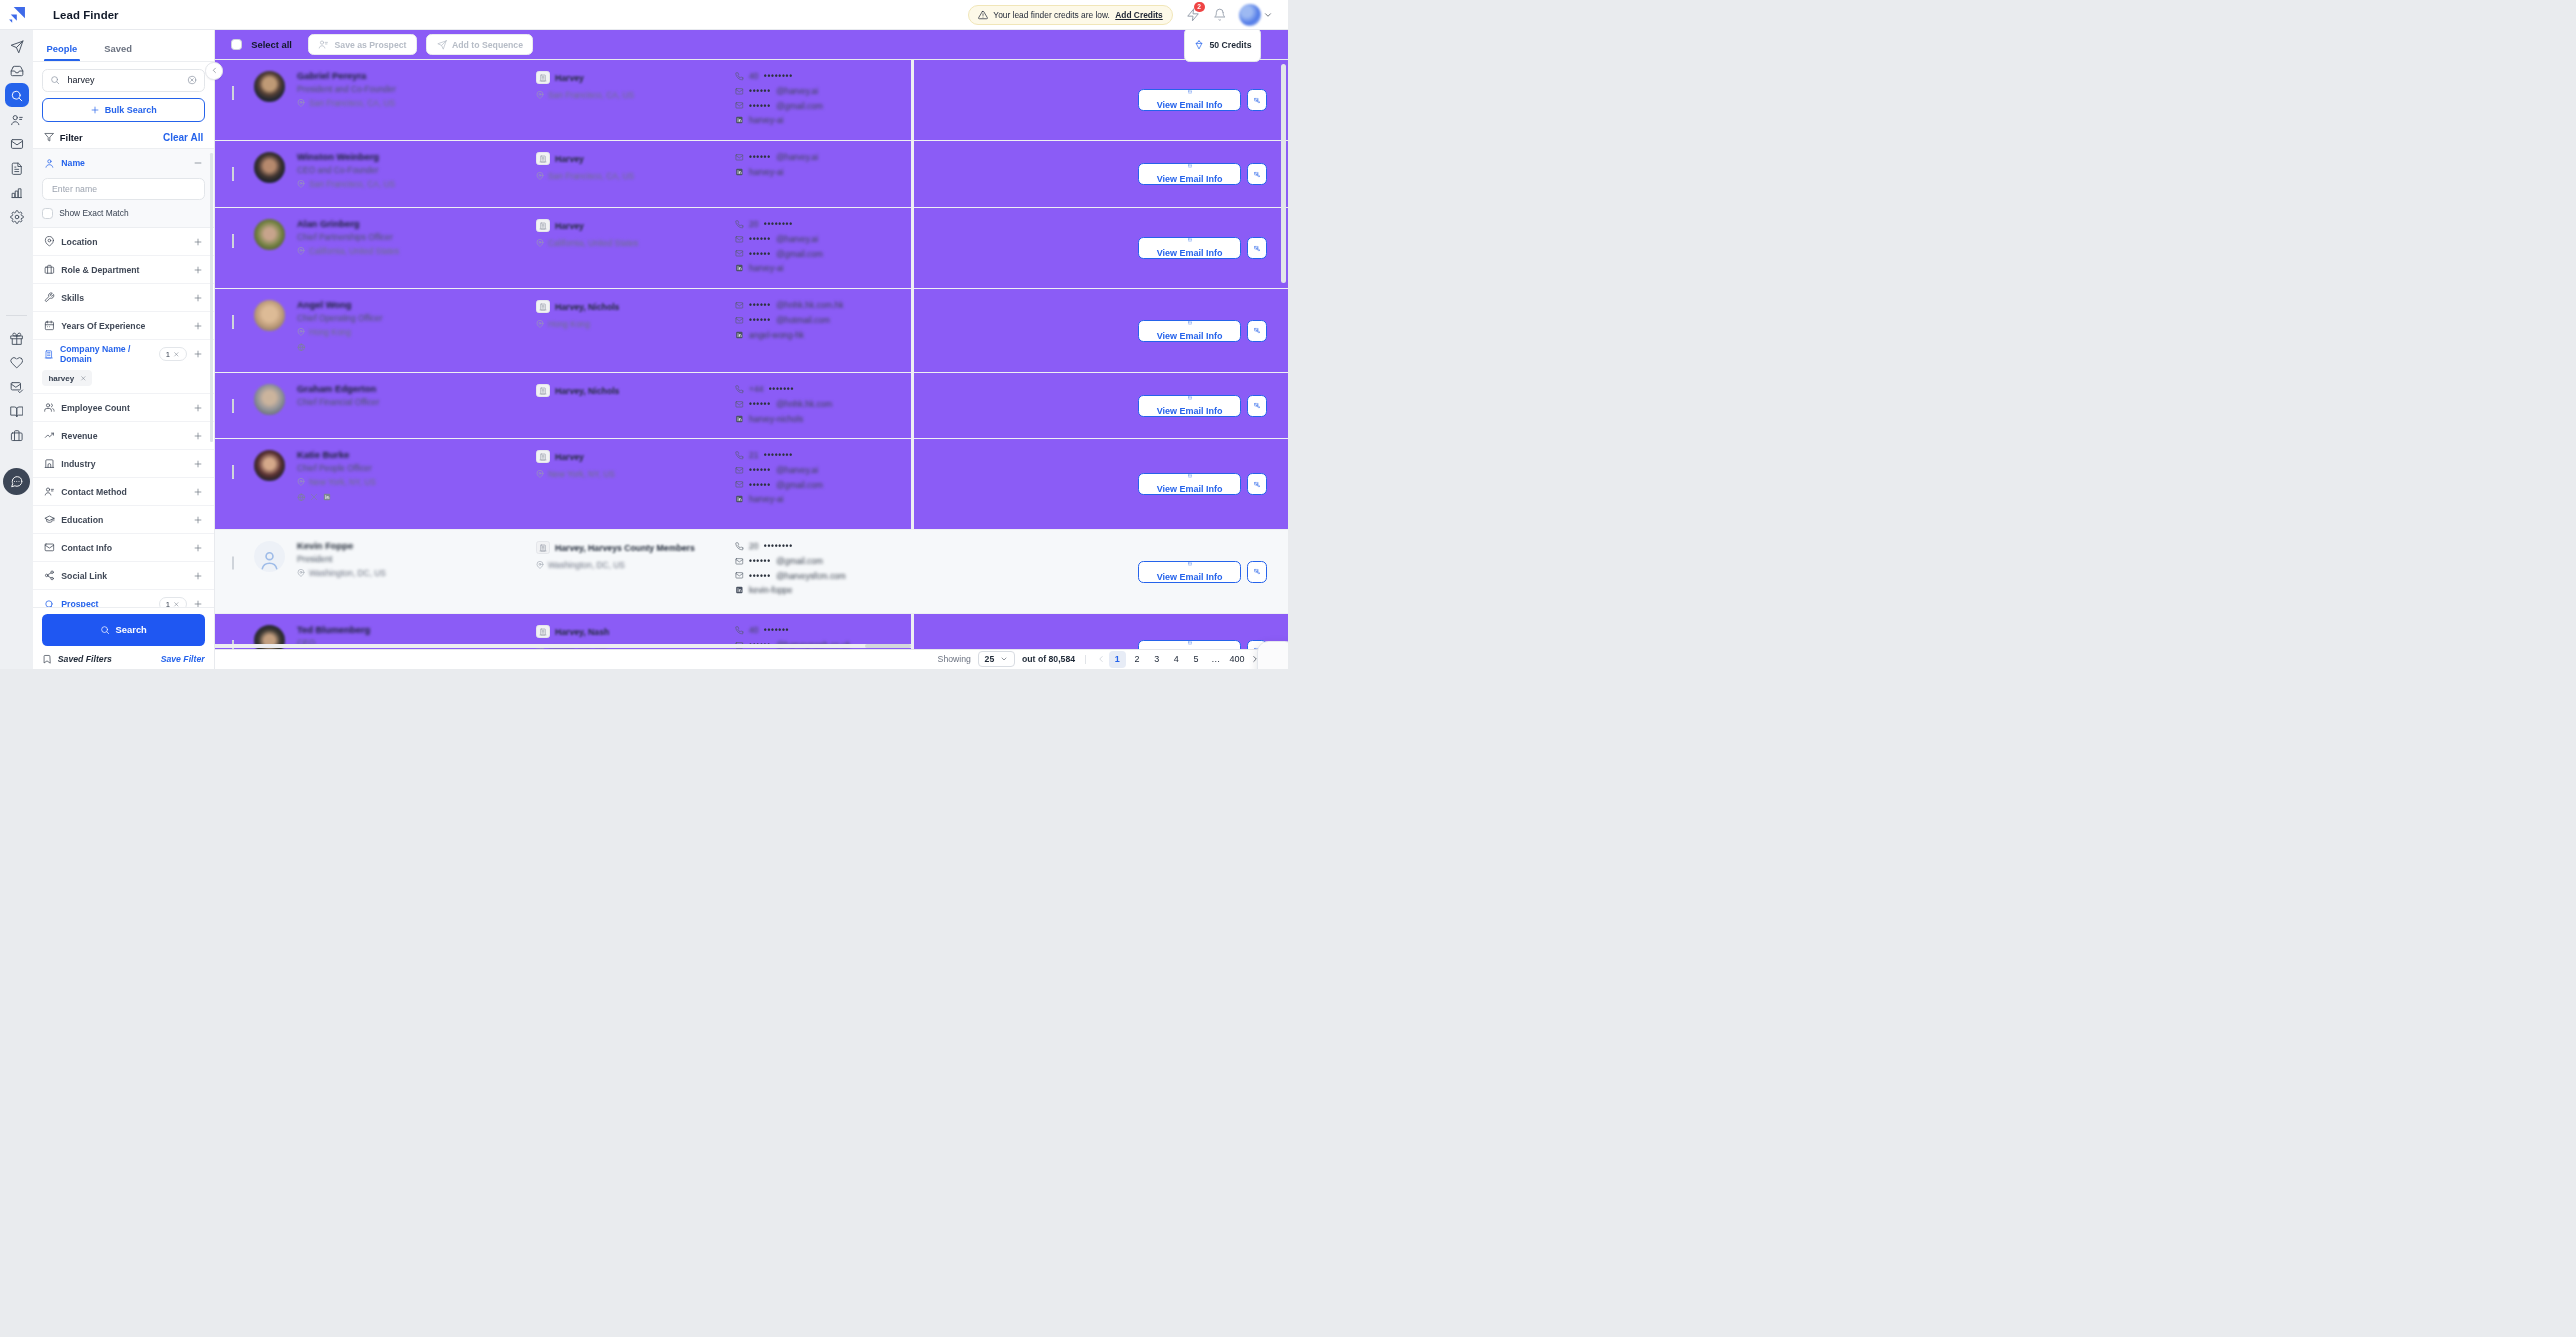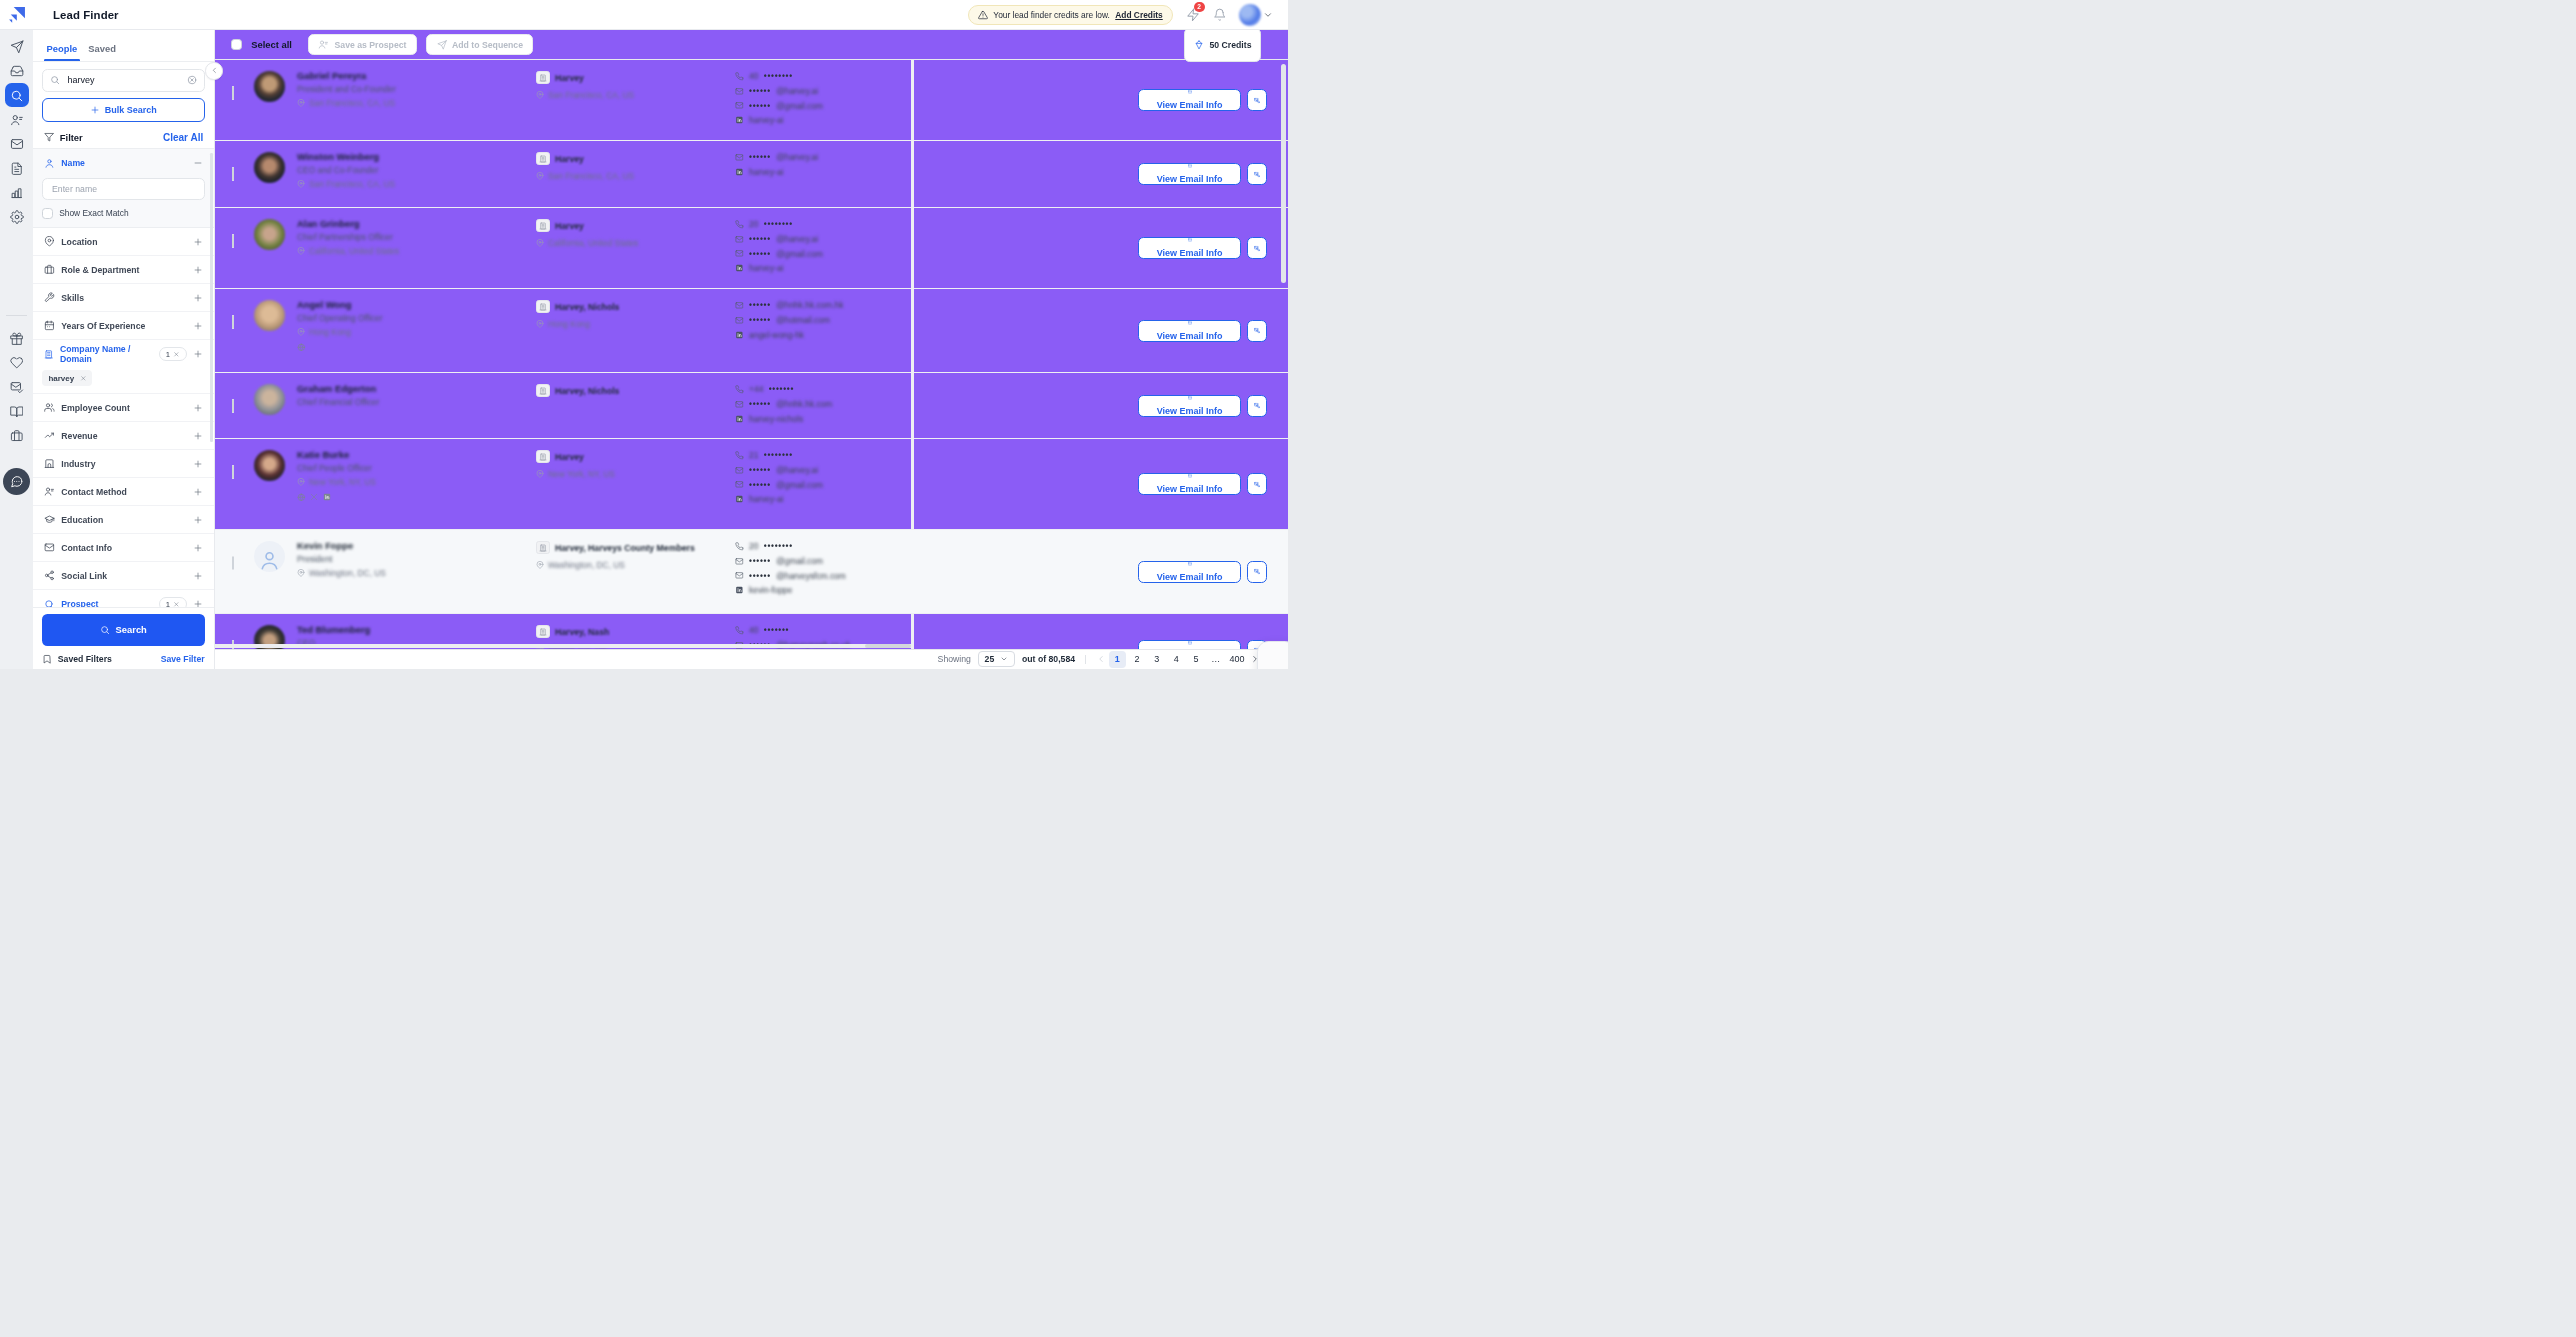--- a/index.html
+++ b/index.html
@@ -26,21 +26,21 @@
 
   
   .rail{width:33px;background:#eef0f3;display:flex;flex-direction:column;align-items:center;padding-top:9.4px;gap:9.4px;flex-shrink:0;}
   .rail .slot{width:24px;height:15px;display:flex;align-items:center;justify-content:center;color:#4b5563;}
   .rail .active-tile{width:24px;height:24px;background:#2563eb;border-radius:6.7px;display:flex;align-items:center;justify-content:center;color:#fff;margin:-4.7px 0;}
   .rail-divider{width:21.5px;border-top:0.7px solid #d9dce1;margin:81px 0 5.4px 0;}
   .chat-circle{width:27px;height:27px;border-radius:50%;background:#3c4656;color:#fff;display:flex;align-items:center;justify-content:center;margin-top:15px;}
 
   
   .filters{width:182px;background:#fff;border-right:0.7px solid #e8eaee;position:relative;display:flex;flex-direction:column;flex-shrink:0;}
-  .tabs{display:flex;align-items:flex-end;gap:11px;padding:0 13.5px;height:32px;border-bottom:0.7px solid #eceef1;}
+  .tabs{display:flex;align-items:flex-end;gap:27px;padding:0 13.5px;height:32px;border-bottom:0.7px solid #eceef1;}
   .tab{font-size:9.4px;font-weight:700;padding-bottom:7.4px;position:relative;cursor:pointer;}
   .tab.on{color:#2563eb;}
   .tab.on:after{content:"";position:absolute;left:-2.7px;right:-2.7px;bottom:0;height:2px;background:#2563eb;border-radius:1.3px 1.3px 0 0;}
   .tab.off{color:#6b7280;font-weight:600;}
   .collapse-btn{position:absolute;right:-8.7px;top:32px;width:17.5px;height:17.5px;border-radius:50%;background:#fff;border:0.7px solid #e5e7eb;display:flex;align-items:center;justify-content:center;color:#6b7280;z-index:40;box-shadow:0 0.7px 1.3px rgba(16,24,40,.06);}
   .search-row{margin:6.7px 9.4px 0 9.4px;height:23px;border:0.7px solid #e3e6ea;border-radius:5.4px;display:flex;align-items:center;padding:0 6.7px;gap:5.4px;color:#8b93a1;}
   .search-row input{border:none;outline:none;flex:1;font-size:9px;color:#111827;min-width:0;background:transparent;}
   .bulk-btn{margin:6.7px 9.4px 0 9.4px;height:24px;border:1.1px solid #2563eb;border-radius:6px;background:#fff;color:#2563eb;font-size:9px;font-weight:700;display:flex;align-items:center;justify-content:center;gap:4.7px;cursor:pointer;}
   .filter-head{display:flex;align-items:center;padding:9.4px 10.8px 5.4px 10.8px;gap:6px;color:#111827;}
   .filter-head .fh-label{font-size:9.4px;font-weight:700;}
@@ -59,21 +59,21 @@
   .name-input input::placeholder{color:#9ca3af;}
   .exact-row{display:flex;align-items:center;gap:6px;margin:7.4px 9.4px 0 9.4px;font-size:8.4px;color:#374151;}
   .cbx{width:10.8px;height:10.8px;border:0.9px solid #cfd4da;border-radius:3.4px;background:#fff;flex-shrink:0;}
   .tag-row{padding:2px 9.4px 6.7px 9.4px;border-bottom:0.7px solid #f1f2f5;}
   .tag{display:inline-flex;align-items:center;gap:5.4px;background:#f3f4f6;border-radius:4px;height:16px;padding:0 6px;font-size:8px;font-weight:600;color:#374151;}
   .tag .x{color:#6b7280;font-size:7.4px;}
   .kw-tag-clip{height:6.7px;overflow:hidden;padding:2px 9.4px 0 9.4px;}
   .sec-scrollbar{position:absolute;right:1.3px;top:4px;width:2.7px;height:289px;background:#dfe3e8;border-radius:1.3px;}
   .filters-bottom{border-top:0.7px solid #eceef1;padding:6px 9.4px 5.4px 9.4px;background:#fff;}
   .search-btn{height:32px;width:100%;background:#1f57f2;border:none;border-radius:5.4px;color:#fff;font-size:9.4px;font-weight:700;display:flex;align-items:center;justify-content:center;gap:5.4px;cursor:pointer;}
-  .savedf-row{display:flex;align-items:center;gap:5.4px;margin-top:8px;color:#1f2937;}
+  .savedf-row{display:flex;align-items:center;gap:5.4px;margin-top:8px;color:#1f2937;font-style:italic;}
   .savedf-row .sf-label{font-size:8.7px;font-weight:700;}
   .save-filter{margin-left:auto;color:#2563eb;font-size:8.7px;font-weight:700;cursor:pointer;}
 
   
   .list{flex:1;display:flex;flex-direction:column;min-width:0;background:#8b5cf6;}
   .toolbar{height:30px;display:flex;align-items:center;padding:0 16px;gap:9.4px;border-bottom:0.7px solid #e8eaee;}
   .sel-label{font-size:9.4px;font-weight:700;color:#101828;margin-right:6.7px;}
   .tb-btn{height:21.5px;border:0.7px solid #e8eaee;background:#fff;border-radius:5.4px;color:#b6bcc6;font-size:8.7px;font-weight:600;display:flex;align-items:center;gap:5.4px;padding:0 9.4px;}
   .credits-btn{margin-left:auto;height:34px;border:0.7px solid #e3e6ea;border-radius:5.4px;background:#fff;display:flex;align-items:center;gap:5.4px;padding:0 8.7px;font-size:8.7px;font-weight:700;color:#1f2937;cursor:pointer;margin-right:10.8px;}
   .rows-wrap{height:589px;overflow:hidden;position:relative;}

